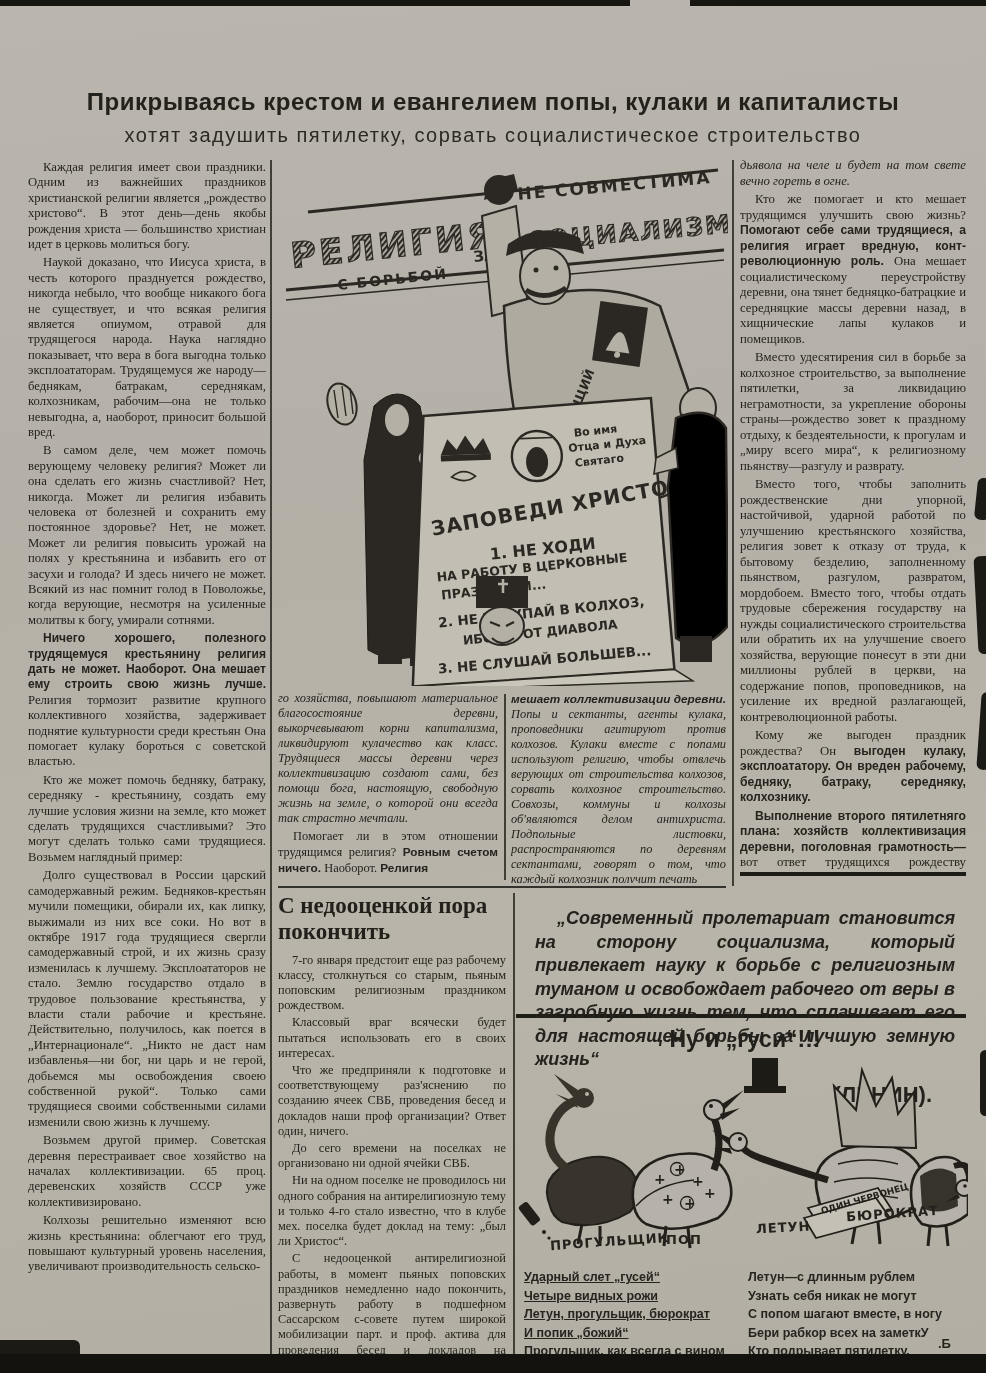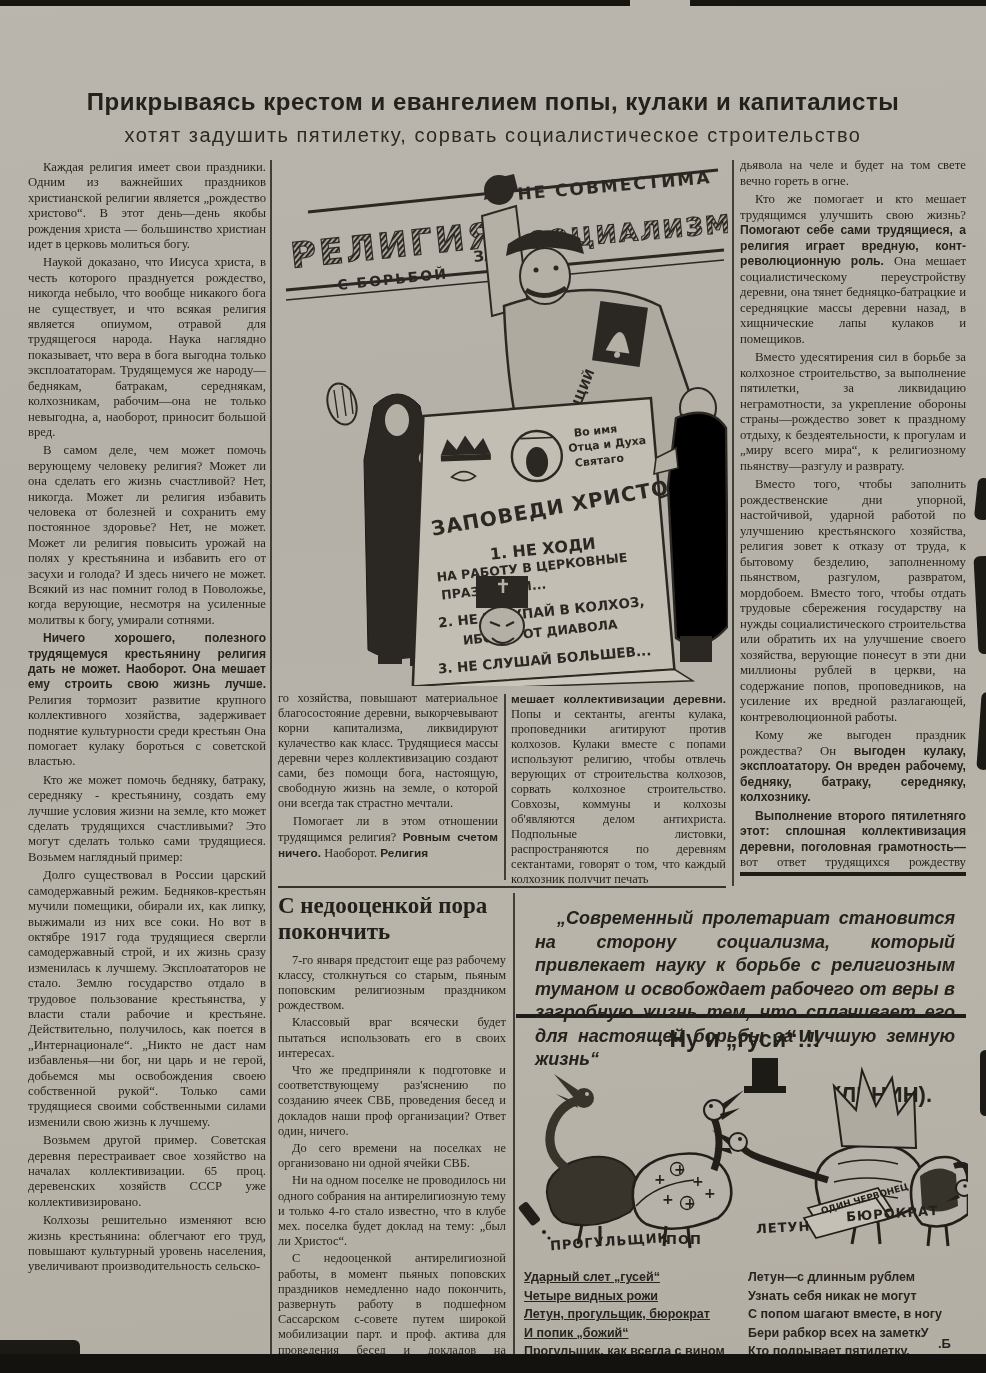--- a/index.html
+++ b/index.html
@@ -10,21 +10,21 @@
   
   .headline{top:34px;left:14px;width:958px;text-align:center;font-weight:700;font-size:38px;
             letter-spacing:.5px;word-spacing:9px;white-space:nowrap;color:#1f1d18;}
   .subhead1{top:88px;left:20px;width:946px;text-align:center;font-family:"Liberation Sans",sans-serif;
             font-weight:700;font-size:24px;letter-spacing:.5px;color:#23211c;}
   .subhead2{top:124px;left:20px;width:946px;text-align:center;font-family:"Liberation Sans",sans-serif;
             font-size:20px;letter-spacing:1.5px;color:#2b2923;}
   
   .col{text-align:justify;overflow:hidden;}
   .col p{margin:0 0 3px;text-indent:15px;}
-  .col p.noindent{text-indent:0;}
+  .col p.noindent{text-indent:0;font-style:italic;}
   .col-left{top:160px;left:28px;width:238px;height:1192px;font-size:12.7px;line-height:15.4px;}
   .col-mid-a{top:691px;left:278px;width:220px;height:192px;font-size:12.4px;line-height:15px;}
   .col-mid-b{top:691px;left:511px;width:215px;height:192px;font-size:12.4px;line-height:15px;}
   .col-right{top:158px;left:740px;width:226px;height:712px;font-size:12.8px;line-height:15.5px;}
   .b{font-family:"Liberation Sans",sans-serif;font-weight:700;font-size:.95em;}
   
   .vrule{width:2px;background:#413e37;}
   .hrule{height:2px;background:#34322c;}
   .thickrule{height:4px;background:#1e1c17;}
   
@@ -94,21 +94,21 @@
     </div>
   <div class="abs col col-mid-b">
       <p class="noindent"><span class="b">мешает коллективизации деревни. </span><span>Попы и сектанты, агенты кулака, проповедники агитируют против колхозов. Кулаки вместе с попами используют религию, чтобы отвлечь верующих от строительства колхозов, сорвать колхозное строительство. Совхозы, коммуны и колхозы об'являются делом антихриста. Подпольные листовки, распространяются по деревням сектантами, говорят о том, что каждый колхозник получит печать</span></p>
     </div>
   <div class="abs col col-right">
       <p class="noindent">дьявола на челе и будет на том свете вечно гореть в огне.</p>
       <p><span>Кто же помогает и кто мешает трудящимся улучшить свою жизнь? </span><span class="b">Помогают себе сами трудящиеся, а религия играет вредную, конт-революционную роль. </span><span>Она мешает социалистическому переустройству деревни, она тянет бедняцко-батрацкие и середняцкие массы деревни назад, в хищнические лапы кулаков и помещиков.</span></p>
       <p>Вместо удесятирения сил в борьбе за колхозное строительство, за выполнение пятилетки, за ликвидацию неграмотности, за укрепление обороны страны—рождество зовет к праздному отдыху, к бездеятельности, к прогулам и „миру всего мира“, к религиозному пьянству—разгулу и разврату.</p>
       <p>Вместо того, чтобы заполнить рождественские дни упорной, настойчивой, ударной работой по улучшению крестьянского хозяйства, религия зовет к отказу от труда, к бытовому безделию, заполненному пьянством, разгулом, развратом, мордобоем. Вместо того, чтобы отдать трудовые сбережения государству на нужды социалистического строительства или обратить их на улучшение своего хозяйства, верующие понесут в эти дни миллионы рублей в церкви, на содержание попов, проповедников, на усиление их вредной разлагающей, контреволюционной работы.</p>
       <p><span>Кому же выгоден праздник рождества? Он </span><span class="b">выгоден кулаку, эксплоататору. Он вреден рабочему, бедняку, батраку, середняку, колхознику.</span></p>
-      <p><span class="b">Выполнение второго пятилетняго этот: сплошная коллективизация деревни, поголовная грамотность—</span><span>вот ответ трудящихся рождеству христову.</span></p>
+      <p><span class="b">Выполнение второго пятилетняго плана: хозяйств коллективизация деревни, поголовная грамотность—</span><span>вот ответ трудящихся рождеству христову.</span></p>
     </div>
 
   <div class="abs" style="left:278px;top:156px;width:450px;height:530px;">
     <svg width="450" height="530" viewBox="0 0 450 530">
       <defs>
         <pattern id="hatch" width="4" height="4" patternUnits="userSpaceOnUse" patternTransform="rotate(45)">
           <rect width="4" height="4" fill="rgba(0,0,0,0)"></rect>
           <line x1="1" y1="0" x2="1" y2="4" stroke="#2b2823" stroke-width="2.4"></line>
         </pattern>
       </defs>

